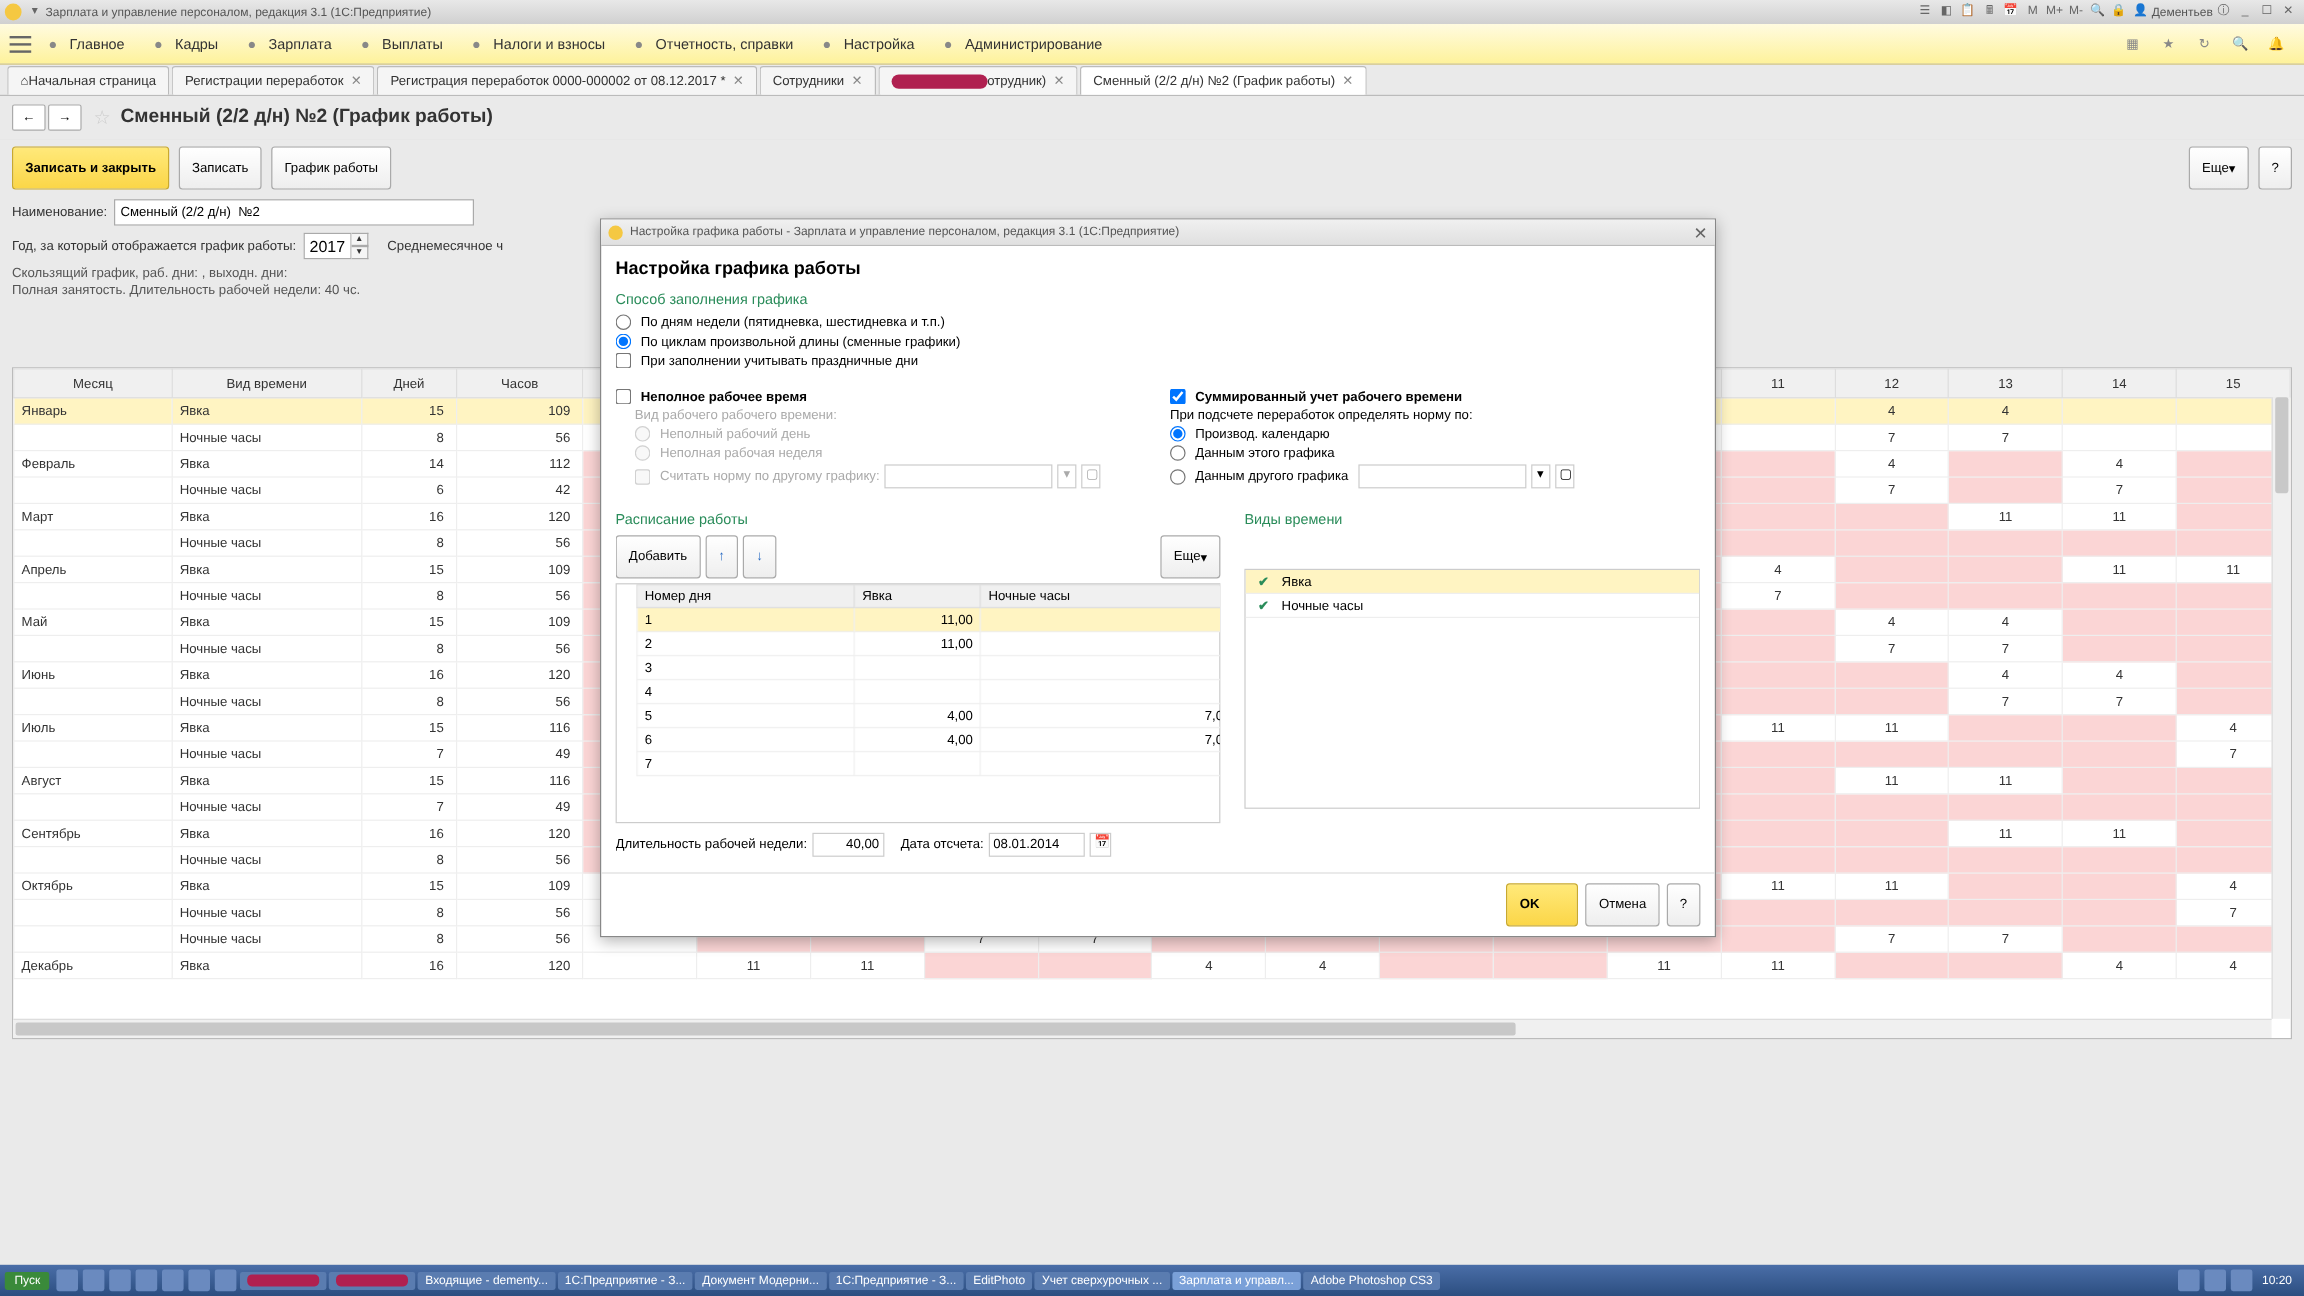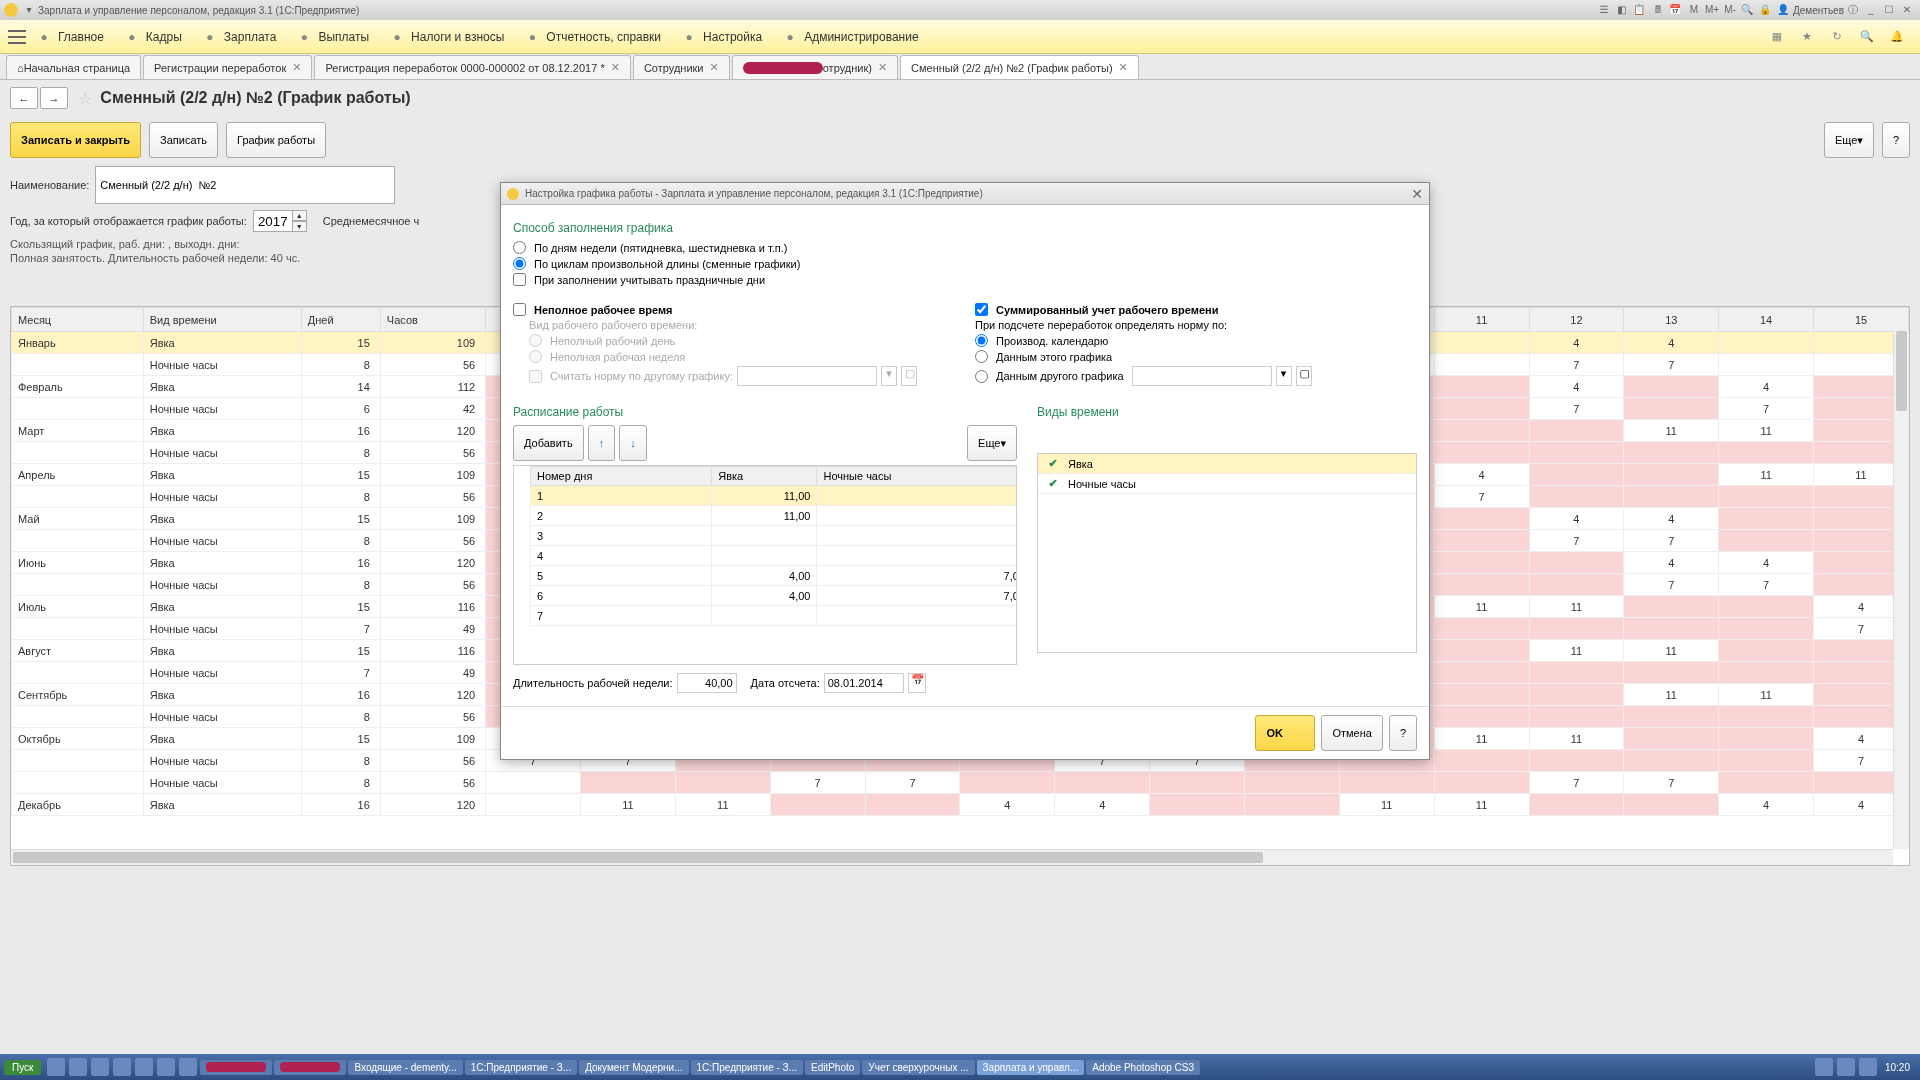--- a/index.html
+++ b/index.html
@@ -25,29 +25,29 @@
 .navbtn { width: 28px; height: 22px; border: 1px solid #aaa; background: #fff; display: inline-flex; align-items: center; justify-content: center; margin-right: 2px; cursor: pointer; border-radius: 2px; }
 .star { margin: 0 8px; color: #ccc; font-size: 16px; }
 .pagetitle { font-size: 16px; font-weight: bold; color: #333; }
 .content { position: absolute; top: 116px; left: 0; right: 0; bottom: 26px; background: #eaeaea; padding: 6px 10px; overflow: hidden; }
 .toolbar { display: flex; align-items: center; gap: 8px; margin-bottom: 8px; }
 .btn { height: 36px; padding: 0 10px; border: 1px solid #aaa; background: linear-gradient(#fff,#eee); border-radius: 3px; cursor: pointer; font-size: 11px; display: inline-flex; align-items: center; }
 .btn.primary { background: linear-gradient(#ffe97a,#fbd648); border-color: #c9a92e; font-weight: bold; }
 .toolbar .spacer { flex: 1; }
 .formrow { display: flex; align-items: center; margin-bottom: 6px; font-size: 11px; color: #333; gap: 6px; }
 .formrow label { white-space: nowrap; }
-.tinput { height: 38px; border: 1px solid #aaa; background: #fff; padding: 0 4px; font-size: 11px; }
+.tinput { height: 22px; border: 1px solid #aaa; background: #fff; padding: 0 4px; font-size: 11px; }
 .spinner { display: inline-flex; }
 .spinner input { width: 40px; height: 22px; border: 1px solid #aaa; text-align: center; background:#fff; }
 .spinner .sb { width: 14px; display: flex; flex-direction: column; }
 .spinner .sb span { flex:1; border:1px solid #aaa; border-left:none; background:#f5f5f5; font-size:7px; display:flex; align-items:center; justify-content:center; cursor:pointer; }
 .info { font-size: 11px; color: #555; margin-bottom: 2px; }
 .maintable { position: absolute; top: 190px; left: 10px; right: 10px; height: 560px; border: 1px solid #bbb; background: #fff; overflow: hidden; }
 .maintable table { border-collapse: collapse; width: 100%; table-layout: fixed; font-size: 11px; }
-.maintable thead th { background: #f0f0f0; border: 1px solid #ddd; padding: 4px 6px; text-align: left; font-weight: normal; color: #333; height: 24px; }
+.maintable thead th { background: #f0f0f0; border: 1px solid #ddd; padding: 4px 6px; text-align: center; font-weight: normal; color: #333; height: 24px; }
 .maintable thead th.dc { text-align:center; width: 72px; }
 .maintable tbody td { border: 1px solid #eee; padding: 3px 6px; height: 22px; color: #333; }
 .maintable tbody td.num { text-align: right; padding-right: 10px; }
 .maintable tbody td.dc { text-align: center; }
 .maintable tbody tr.sel td { background: #fff4c2; }
 .maintable tbody td.pink { background: #fbd5d5; }
 .dialog { position: absolute; top: 182px; left: 500px; width: 930px; background: #fff; border: 1px solid #888; box-shadow: 0 3px 12px rgba(0,0,0,0.3); z-index: 100; }
 .dtitle { height: 22px; background: linear-gradient(#f0f0f0,#e0e0e0); display: flex; align-items: center; padding: 0 6px; font-size: 10px; color: #555; border-bottom: 1px solid #bbb; }
 .dtitle .logo { width:12px; height:12px; background:#f5c842; border-radius:50%; margin-right:6px; }
 .dtitle .spacer { flex:1; }
@@ -727,20 +727,21 @@
 </div>
 
 <div class="dialog">
   <div class="dtitle">
     <span class="logo"></span>
     <span>Настройка графика работы - Зарплата и управление персоналом, редакция 3.1  (1С:Предприятие)</span>
     <span class="spacer"></span>
     <span class="x">✕</span>
   </div>
   <div class="dbody">
+    <div class="dh1">Настройка графика работы</div>
     <div class="sect">Способ заполнения графика</div>
     <div class="rrow">
         <input type="radio" style="">
         <span>По дням недели (пятидневка, шестидневка и т.п.)</span>
       </div>
     <div class="rrow">
         <input type="radio" checked="" style="">
         <span>По циклам произвольной длины (сменные графики)</span>
       </div>
     <div class="rrow">

